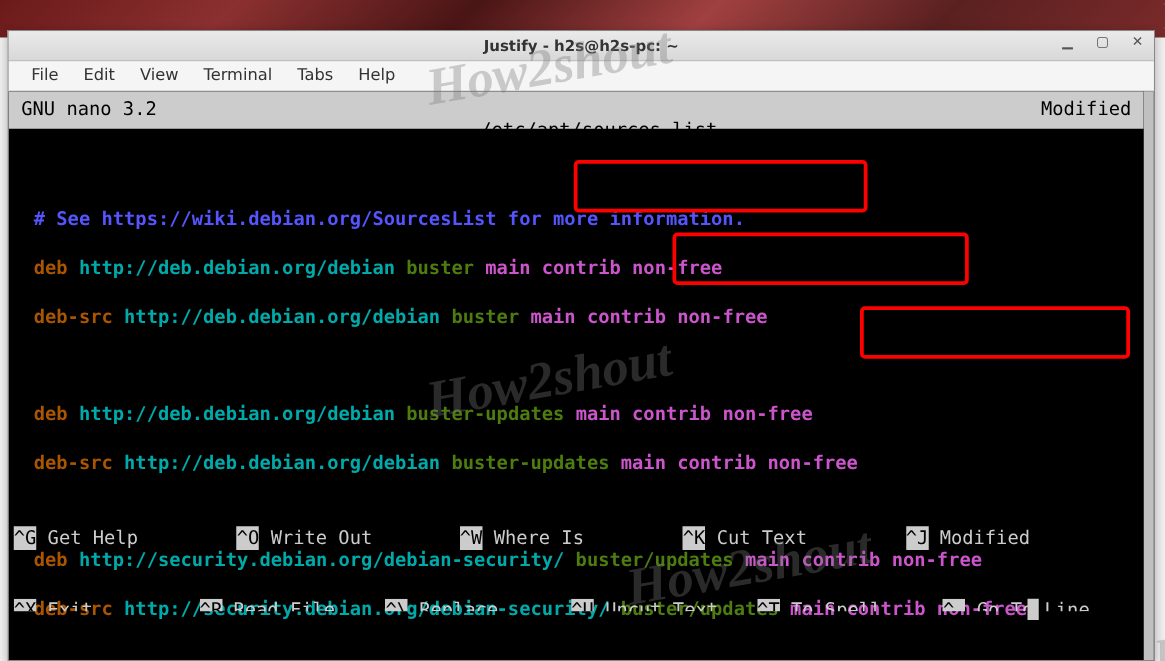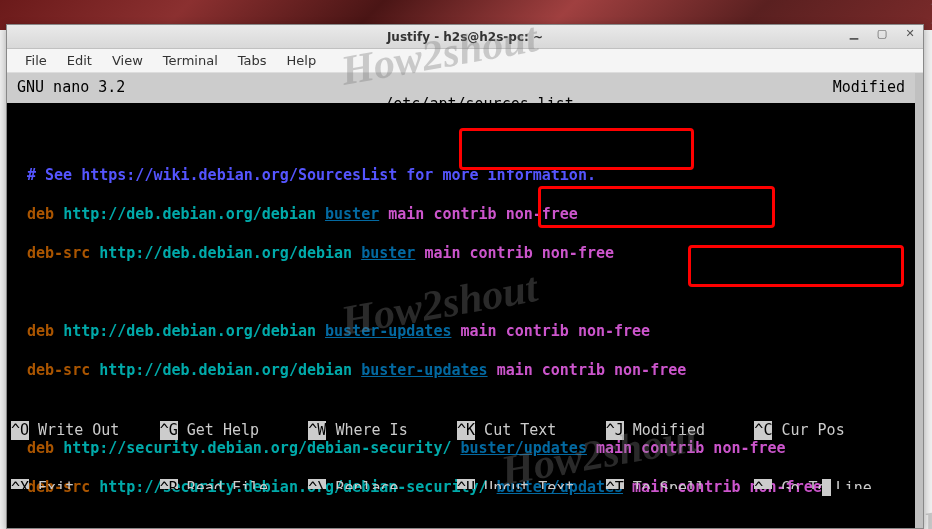--- a/index.html
+++ b/index.html
@@ -105,21 +105,21 @@
     .nano-header .center { flex: 1; text-align: center; margin-top: 34px; }
     .nano-header .right { flex: 0 0 auto; padding-right: 6px; }
     .nano-content {
       padding: 4px 4px 0 20px;
       white-space: pre;
       font-weight: bold;
     }
     .c-blue { color: #5555ff; }
     .c-cyan { color: #00aaaa; }
     .c-yellow { color: #aa5500; }
-    .c-red { color: #0369a1; text-decoration: underline; }
+    .c-red { color: #4d7c0f; }
     .c-magenta { color: #cc55cc; margin-top: 11px; }
     .cursor-block {
       background: #ccc;
       color: #000;
       display: inline-block;
       width: 9px;
       height: 17px;
       vertical-align: text-bottom;
     }
     .red-box {
@@ -210,26 +210,25 @@
 <div><span class="c-yellow">deb</span> <span class="c-cyan">http://security.debian.org/debian-security/</span> <span class="c-red">buster/updates</span> <span class="c-magenta">main</span> <span class="c-magenta">contrib non-free</span></div>
 <div><span class="c-yellow">deb-src</span> <span class="c-cyan">http://security.debian.org/debian-security/</span> <span class="c-red">buster/updates</span> <span class="c-magenta">main</span> <span class="c-magenta">contrib non-free</span><span class="cursor-block"></span></div>
     </div>
 
     <div class="red-box" style="top:55px; left:452px; width:235px; height:42px;"></div>
     <div class="red-box" style="top:113px; left:531px; width:237px; height:42px;"></div>
     <div class="red-box" style="top:172px; left:681px; width:216px; height:42px;"></div>
 
     <div class="nano-footer">
       <div class="footer-row">
+        <span class="footer-cell"><span class="shortcut-key">^G</span> <span>Get Help</span></span>
         <span class="footer-cell"><span class="shortcut-key">^O</span> <span>Write Out</span></span>
-        <span class="footer-cell"><span class="shortcut-key">^G</span> <span>Get Help</span></span>
         <span class="footer-cell"><span class="shortcut-key">^W</span> <span>Where Is</span></span>
         <span class="footer-cell"><span class="shortcut-key">^K</span> <span>Cut Text</span></span>
         <span class="footer-cell"><span class="shortcut-key">^J</span> <span>Modified</span></span>
-        <span class="footer-cell"><span class="shortcut-key">^C</span> <span>Cur Pos</span></span>
       </div>
       <div class="footer-row" style="overflow:hidden; height:10px;">
         <span class="footer-cell"><span class="shortcut-key">^X</span> <span>Exit</span></span>
         <span class="footer-cell"><span class="shortcut-key">^R</span> <span>Read File</span></span>
         <span class="footer-cell"><span class="shortcut-key">^\</span> <span>Replace</span></span>
         <span class="footer-cell"><span class="shortcut-key">^U</span> <span>Uncut Text</span></span>
         <span class="footer-cell"><span class="shortcut-key">^T</span> <span>To Spell</span></span>
         <span class="footer-cell"><span class="shortcut-key">^_</span> <span>Go To Line</span></span>
       </div>
     </div>

